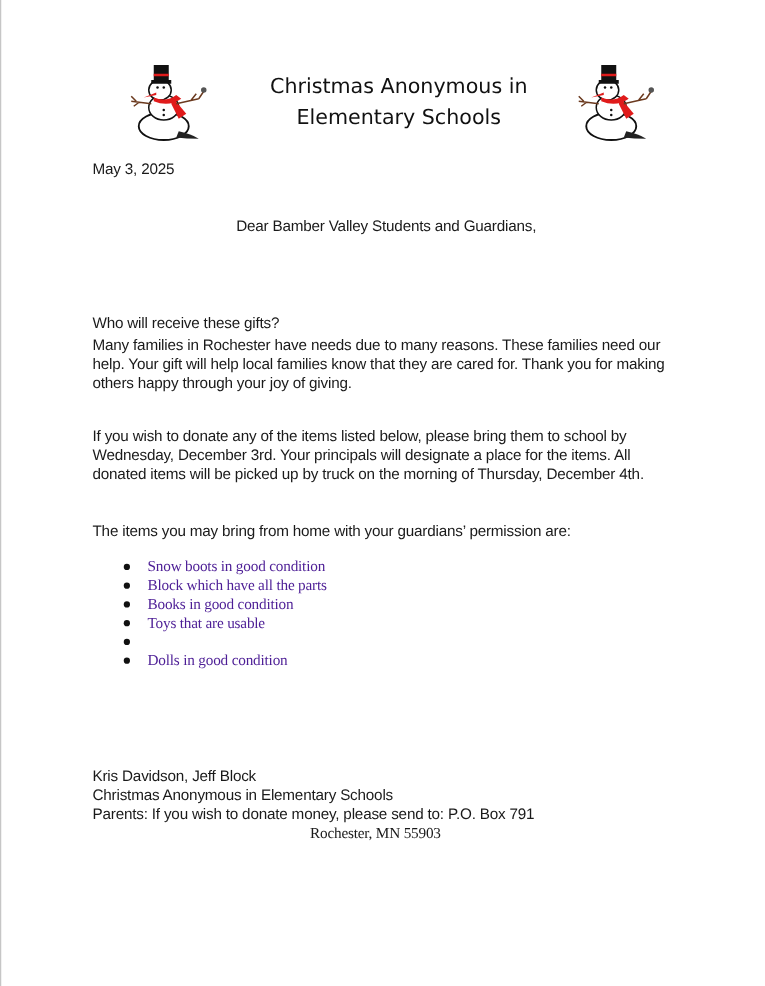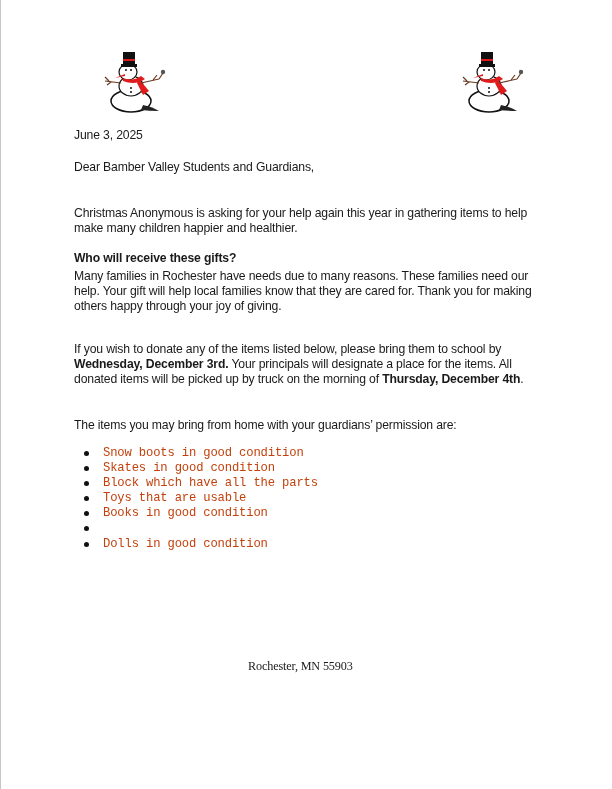--- a/index.html
+++ b/index.html
@@ -15,23 +15,23 @@
       position: absolute; left: 180px; top: 56px; width: 276px;
       text-align: center; font-family: "DejaVu Sans", sans-serif;
       font-size: 16.5px; line-height: 25px; color: #111;
     }
     .title div { white-space: nowrap; }
     .body-text {
       position: absolute; left: 73px; width: 470px;
       font-family: "Liberation Sans", sans-serif; font-size: 12.2px;
       line-height: 15px; color: #1a1a1a; letter-spacing: -0.15px;
     }
-    .bold { font-weight: bold; }
-    .list { position: absolute; left: 83px; top: 446px; margin: 0; padding: 0; list-style: none;
-      font-family: Liberation Mono, monospace; font-size: 12.2px; color: #c2410c; letter-spacing: -0.15px; }
+    .bold { font-weight: normal; }
+    .list { position: absolute; left: 98px; top: 446px; margin: 0; padding: 0; list-style: none;
+      font-family: Liberation Serif, serif; font-size: 12.2px; color: #4c1d95; letter-spacing: -0.15px; }
     .list li { height: 15.1px; line-height: 15px; position: relative; padding-left: 19px; white-space: nowrap; }
     .list li .bullet { position: absolute; left: 0; top: 5px; width: 5px; height: 5px; border-radius: 50%; background: #111; }
     .sig { position: absolute; left: 73px; top: 614px; font-family: "Liberation Sans", sans-serif;
       font-size: 12.2px; line-height: 15px; color: #1a1a1a; letter-spacing: -0.15px; white-space: nowrap; }
     .addr2 { position: absolute; left: 247px; top: 659px; font-family: Liberation Serif, serif;
       font-size: 12.2px; line-height: 15px; color: #1a1a1a; letter-spacing: -0.15px; white-space: nowrap; }
   </style>
 </head>
 <body>
 
@@ -50,20 +50,24 @@
     <path d="M38 34 L48 46 L42 50 L36 38 Z" fill="#e01b1b"></path>
     <path d="M20 38 L4 36 M8 36 L4 32 M10 37 L6 40" stroke="#6b3a1f" stroke-width="1.2" fill="none"></path>
     <path d="M40 38 L58 34 M52 35 L56 30 M58 34 L62 28" stroke="#6b3a1f" stroke-width="1.2" fill="none"></path>
     <circle cx="62" cy="27" r="2.2" fill="#555"></circle>
     <circle cx="30" cy="43" r="1" fill="#111"></circle>
     <circle cx="30" cy="47" r="1" fill="#111"></circle>
     <circle cx="25" cy="25" r="1" fill="#111"></circle>
     <circle cx="30" cy="25" r="1" fill="#111"></circle>
   </svg>
 
+  <div class="title">
+    <div>Christmas Anonymous in</div>
+    <div>Elementary Schools</div>
+  </div>
 
   <svg class="snowman right" viewBox="0 0 70 70">
     <ellipse cx="30" cy="56" rx="20" ry="11" fill="#fff" stroke="#111" stroke-width="1.5"></ellipse>
     <path d="M42 60 Q52 62 58 66 Q48 66 40 65 Z" fill="#222"></path>
     <ellipse cx="30" cy="41" rx="12" ry="10" fill="#fff" stroke="#111" stroke-width="1.2"></ellipse>
     <ellipse cx="27" cy="27" rx="9" ry="8" fill="#fff" stroke="#111" stroke-width="1.2"></ellipse>
     <rect x="20" y="19" width="16" height="3" fill="#111"></rect>
     <rect x="22" y="7" width="12" height="13" fill="#111"></rect>
     <rect x="22" y="14" width="12" height="2" fill="#e01b1b"></rect>
     <path d="M24 29 L14 33 L24 31 Z" fill="#e01b1b"></path>
@@ -71,37 +75,40 @@
     <path d="M38 34 L48 46 L42 50 L36 38 Z" fill="#e01b1b"></path>
     <path d="M20 38 L4 36 M8 36 L4 32 M10 37 L6 40" stroke="#6b3a1f" stroke-width="1.2" fill="none"></path>
     <path d="M40 38 L58 34 M52 35 L56 30 M58 34 L62 28" stroke="#6b3a1f" stroke-width="1.2" fill="none"></path>
     <circle cx="62" cy="27" r="2.2" fill="#555"></circle>
     <circle cx="30" cy="43" r="1" fill="#111"></circle>
     <circle cx="30" cy="47" r="1" fill="#111"></circle>
     <circle cx="25" cy="25" r="1" fill="#111"></circle>
     <circle cx="30" cy="25" r="1" fill="#111"></circle>
   </svg>
 
-  <div class="body-text" style="top:128px;">June 3, 2025</div>
-  <div class="body-text" style="top:160px;">Dear Bamber Valley Students and Guardians,</div>
-  <div class="body-text" style="top:206px;">Christmas Anonymous is asking for your help again this year in gathering items to help make many children happier and healthier.</div>
+  <div class="body-text" style="top:128px;">May 3, 2025</div>
+  <div class="body-text" style="top:174px;text-align:center;">Dear Bamber Valley Students and Guardians,</div>
   <div class="body-text bold" style="top:251px;">Who will receive these gifts?</div>
   <div class="body-text" style="top:269px;">Many families in Rochester have needs due to many reasons.  These families need our help.  Your gift will help local families know that they are cared for. Thank you for making others happy through your joy of giving.</div>
 
   <div class="body-text" style="top:342px;">
     <span>If you wish to donate any of the items listed below, please bring them to school by </span><span class="bold">Wednesday, December 3rd.</span><span>  Your principals will designate a place for the items.  All donated items will be picked up by truck on the morning of </span><span class="bold">Thursday, December 4th</span><span>.</span>
   </div>
 
   <div class="body-text" style="top:418px;">The items you may bring from home with your guardians’ permission are:</div>
 
   <ul class="list">
     <li><span class="bullet"></span><span>Snow boots in good condition</span></li>
-    <li><span class="bullet"></span><span>Skates in good condition</span></li>
     <li><span class="bullet"></span><span>Block which have all the parts</span></li>
+    <li><span class="bullet"></span><span>Books in good condition</span></li>
     <li><span class="bullet"></span><span>Toys that are usable</span></li>
-    <li><span class="bullet"></span><span>Books in good condition</span></li>
     <li><span class="bullet"></span></li>
     <li><span class="bullet"></span><span>Dolls in good condition</span></li>
   </ul>
 
+  <div class="sig">
+    <div class="bold">Kris Davidson, Jeff Block</div>
+    <div class="bold">Christmas Anonymous in Elementary Schools</div>
+    <div>Parents:  If you wish to donate money, please send to: P.O. Box 791</div>
+  </div>
   <div class="addr2">Rochester, MN 55903</div>
 
 </div>
 
 </body></html>

